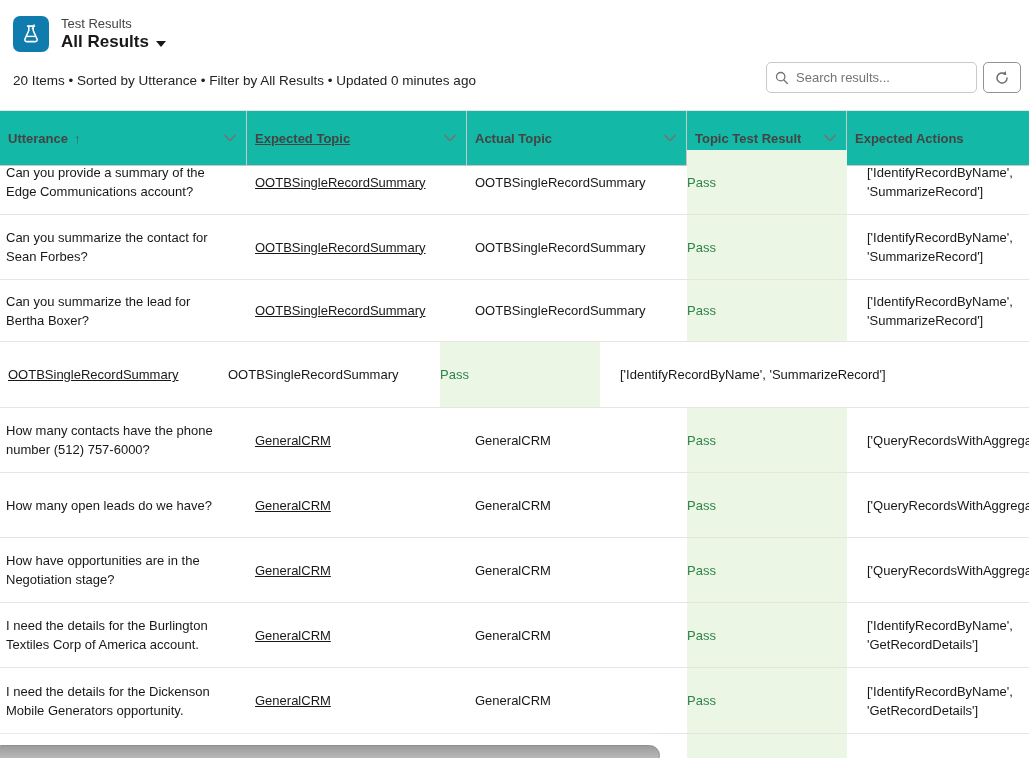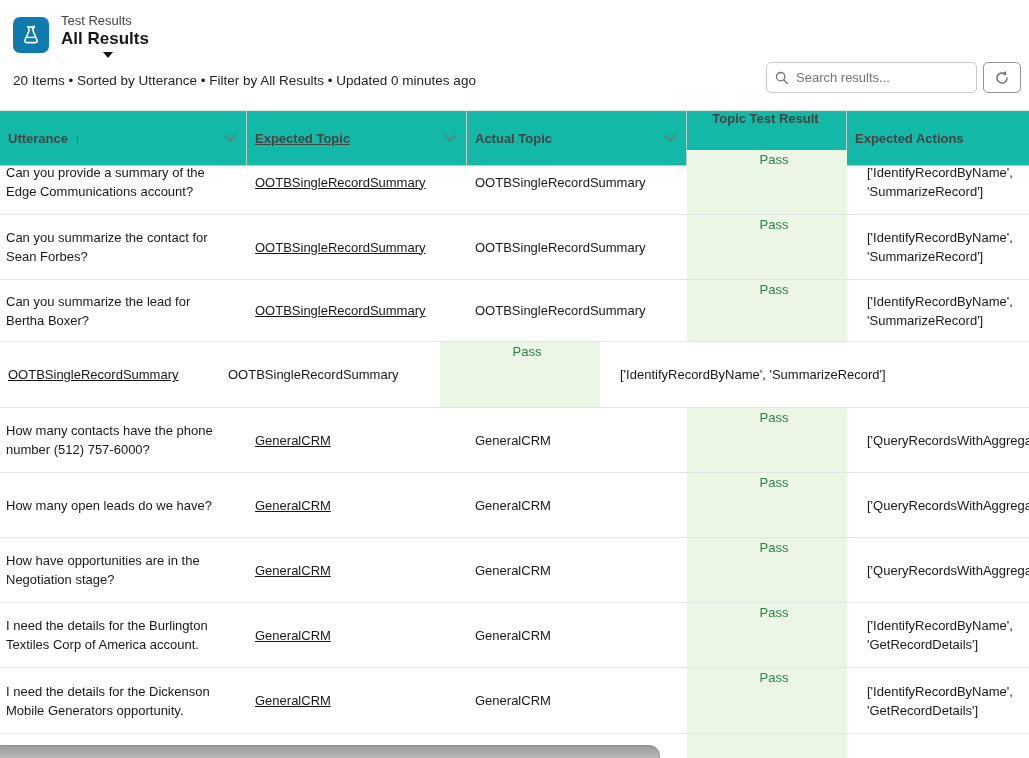--- a/index.html
+++ b/index.html
@@ -1,26 +1,26 @@
 <!DOCTYPE html>
 <html><head>
 <meta charset="utf-8">
 <style>
   * { margin:0; padding:0; box-sizing:border-box; }
   html,body { width:1029px; height:758px; overflow:hidden; background:#fff;
               font-family:"Liberation Sans","DejaVu Sans",sans-serif; color:#181818; }
   .page { position:relative; width:1029px; height:758px; background:#fff; }
 
   
-  .page-header { display:flex; align-items:center; height:62px; padding:8px 16px 0 13px; background:#fff; }
+  .page-header { display:flex; align-items:flex-start; height:62px; padding:16px 16px 0 13px; background:#fff; }
   .entity-icon { width:36px; height:36px; border-radius:7px; background:#107cad;
                  display:flex; align-items:center; justify-content:center; flex:0 0 auto; }
   .header-titles { margin-left:12px; }
   .entity-label { font-size:13px; color:#444; line-height:16px; }
-  .view-selector { display:flex; align-items:center; cursor:pointer;flex-direction:column; }
+  .view-selector { display:flex; align-items:center; cursor:pointer; }
   .view-name { font-size:17px; font-weight:bold; color:#181818; line-height:20px; }
   .caret-down { width:0; height:0; margin-left:7px; margin-top:3px;
                 border-left:5px solid transparent; border-right:5px solid transparent;
                 border-top:6px solid #181818; }
 
   
   .toolbar { position:relative; height:48px; background:#fff; }
   .toolbar-summary { position:absolute; left:13px; top:11px; font-size:13.5px; color:#222; }
   .search-box { position:absolute; right:52px; top:0px; width:211px; height:31px;
                 border:1px solid #c9c9c9; border-radius:5px; background:#fff;
@@ -40,30 +40,30 @@
            font-size:13px; font-weight:bold; color:#444;
            padding:0 10px 0 8px; border-right:1px solid #c9c7c5; cursor:pointer; }
   .hcell:last-child { border-right:none; }
   .hcell .label-wrap { display:flex; align-items:center; white-space:nowrap; overflow:hidden; }
   .sort-arrow { margin-left:6px; font-size:13px; color:#514f4d; font-weight:bold; }
   .chev { flex:0 0 auto; margin-left:6px; }
 
   .col-utterance { width:247px; }
   .col-expected  { width:220px;text-decoration:underline; }
   .col-actual    { width:220px; }
-  .col-result    { width:160px;flex-direction:column; }
+  .col-result    { width:160px; }
   .col-actions   { flex:1; min-width:0; }
 
   .grid-body { position:absolute; left:0; right:0; top:40px; bottom:0; overflow:hidden; }
   .grid-row { display:flex; border-bottom:1px solid #e5e5e5; }
   .cell { display:flex; align-items:center; font-size:13px; color:#181818; line-height:19px; }
   .cell.col-utterance { padding:0 20px 0 6px; }
   .cell.col-expected  { padding:0 14px 0 8px; }
   .cell.col-actual    { padding:0 14px 0 8px; }
-  .cell.col-result    { padding:0 10px 0 24px; background:#ebf6e5; color:#2e844a; }
+  .cell.col-result    { padding:0 10px 0 0; background:#ebf6e5; color:#2e844a; }
   .cell.col-actions   { padding:0 0 0 8px; overflow:hidden; }
   .cell .txt { display:block; }
   .cell.col-actions .txt { white-space:normal;margin-left:12px; }
 
   
   .h-scrollbar { position:absolute; left:-10px; bottom:-8px; width:670px; height:21px;
                  border-radius:11px; border:1px solid #8f8f8f;
                  background:linear-gradient(180deg,#9b9b9b 0%,#b5b5b5 55%,#c4c4c4 100%);
                  box-shadow:0 0 14px 6px rgba(255,255,255,0.85); cursor:grab; }
 

